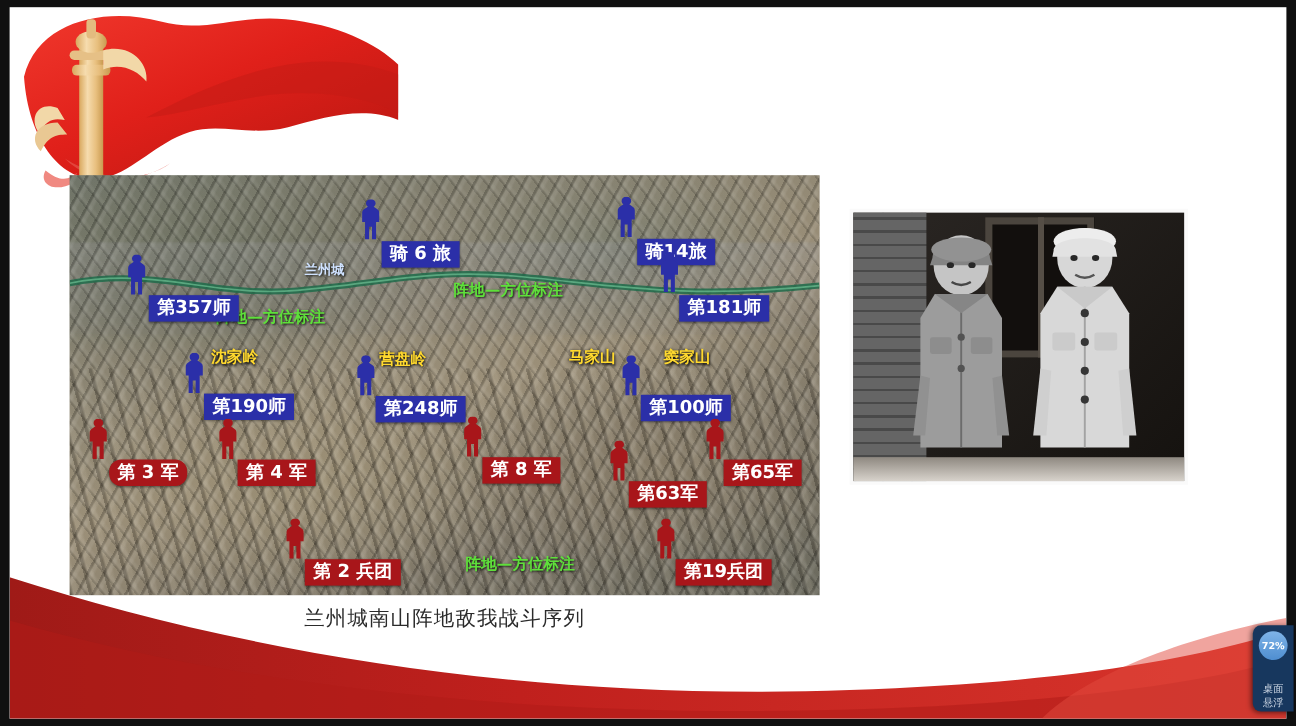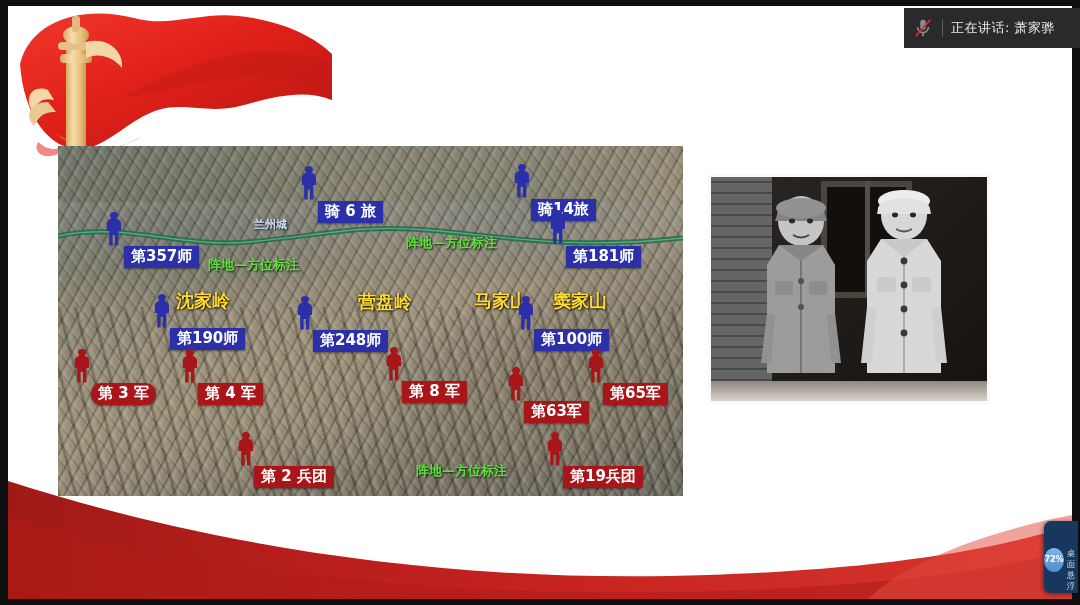--- a/index.html
+++ b/index.html
@@ -78,30 +78,29 @@
     font-family:"DejaVu Sans","Liberation Sans",sans-serif;
     box-shadow:0 1px 2px rgba(0,0,0,.45);
   }
   .lab-red{
     background:#a8161a;color:#fff;
     font-size:15px;padding:3px 7px 4px;
     font-family:"DejaVu Sans","Liberation Sans",sans-serif;
     box-shadow:0 1px 2px rgba(0,0,0,.45);
   }
   .lab-yellow{
-    color:#ffd92e;font-size:18px;
+    color:#ffd92e;font-size:13px;
     font-family:"DejaVu Sans","Liberation Sans",sans-serif;
     text-shadow:1px 1px 2px rgba(0,0,0,.8),-1px 0 2px rgba(0,0,0,.6);
   }
   .lab-green{
     color:#5ee03a;font-size:13px;font-weight:bold;
     font-family:"DejaVu Sans","Liberation Sans",sans-serif;
     text-shadow:1px 1px 2px rgba(0,0,0,.85);
     filter:blur(.4px);
-    margin-left:28px;
   }
   .lab-city{
     color:#cfe2ff;font-size:11px;font-weight:bold;
     font-family:"DejaVu Sans","Liberation Sans",sans-serif;
     text-shadow:1px 1px 2px rgba(0,0,0,.85);
   }
 
   
   .soldier{position:absolute;width:16px;height:34px;}
   .soldier svg{width:100%;height:100%;display:block;}
@@ -159,21 +158,21 @@
   .speaker-bar .sp-text{
     color:#e9e9ea;font-size:13px;white-space:nowrap;
     font-family:"DejaVu Sans","Liberation Sans",sans-serif;
     letter-spacing:.5px;
   }
 
   
   .float-widget{
     position:absolute;right:2px;bottom:12px;width:34px;height:72px;
     background:#17375e;border-radius:7px 0 0 7px;
-    display:flex;align-items:center;
+    display:flex;flex-direction:column;align-items:center;
     padding-top:5px;box-sizing:border-box;
     box-shadow:-1px 1px 4px rgba(0,0,0,.5);
   }
   .float-widget .pct{
     width:24px;height:24px;border-radius:50%;
     background:linear-gradient(180deg,#7fb4e8,#4f8ed0);
     color:#fff;font-size:8px;font-weight:bold;
     display:flex;align-items:center;justify-content:center;
     font-family:"DejaVu Sans","Liberation Sans",sans-serif;
   }
@@ -233,21 +232,21 @@
           <svg viewBox="0 0 625 40" preserveAspectRatio="none" xmlns="http://www.w3.org/2000/svg">
             <path d="M0 20 C70 6 120 32 190 26 C260 20 300 8 370 14 C450 21 510 34 625 22" fill="none" stroke="#1f6b4a" stroke-width="5" opacity=".85"></path>
             <path d="M0 20 C70 6 120 32 190 26 C260 20 300 8 370 14 C450 21 510 34 625 22" fill="none" stroke="#7fd7a5" stroke-width="1.4" opacity=".55"></path>
           </svg>
         </div>
 
       <div class="lab lab-green" style="left: 122px; top: 112px;">阵地—方位标注</div>
           <div class="lab lab-green" style="left: 320px; top: 90px;">阵地—方位标注</div>
           <div class="lab lab-green" style="left: 330px; top: 318px;">阵地—方位标注</div>
           <div class="lab lab-yellow" style="left: 118px; top: 146px;">沈家岭</div>
-          <div class="lab lab-yellow" style="left: 258px; top: 147px; margin-left: 42px;">营盘岭</div>
+          <div class="lab lab-yellow" style="left: 258px; top: 147px;">营盘岭</div>
           <div class="lab lab-yellow" style="left: 416px; top: 146px;">马家山</div>
           <div class="lab lab-yellow" style="left: 495px; top: 146px;">窦家山</div>
           <div class="lab lab-city" style="left: 196px; top: 73px;">兰州城</div>
           <div class="soldier" style="left: 243px; top: 20px;">
             <svg viewBox="0 0 16 34" xmlns="http://www.w3.org/2000/svg">
               <path d="M8 0 C5.4 0 4 1.6 4 3.4 C4 4.6 4.6 5.6 5.5 6.2 L2.6 8.2 C1.4 9 0.8 10.2 0.8 11.6 L0.8 19 L3.2 19 L3.2 33.4 L6.6 33.4 L6.6 23 L9 23 L9 33.4 L12.4 33.4 L12.4 19 L15 19 L15 11.4 C15 10 14.4 8.9 13.2 8.2 L10.4 6.2 C11.3 5.6 12 4.6 12 3.4 C12 1.6 10.6 0 8 0 Z" fill="#2b2fa8"></path>
             </svg>
           </div>
           <div class="lab lab-blue" style="left: 260px; top: 55px;">骑 6 旅</div>
           <div class="soldier" style="left: 456px; top: 18px;">
@@ -322,20 +321,21 @@
             </svg>
           </div>
           <div class="lab lab-red" style="left: 196px; top: 320px;">第 2 兵团</div>
           <div class="soldier" style="left: 489px; top: 286px;">
             <svg viewBox="0 0 16 34" xmlns="http://www.w3.org/2000/svg">
               <path d="M8 0 C5.4 0 4 1.6 4 3.4 C4 4.6 4.6 5.6 5.5 6.2 L2.6 8.2 C1.4 9 0.8 10.2 0.8 11.6 L0.8 19 L3.2 19 L3.2 33.4 L6.6 33.4 L6.6 23 L9 23 L9 33.4 L12.4 33.4 L12.4 19 L15 19 L15 11.4 C15 10 14.4 8.9 13.2 8.2 L10.4 6.2 C11.3 5.6 12 4.6 12 3.4 C12 1.6 10.6 0 8 0 Z" fill="#a8161a"></path>
             </svg>
           </div>
           <div class="lab lab-red" style="left: 505px; top: 320px;">第19兵团</div>
         </div>
+      <div class="map-caption">兰州城南山阵地敌我战斗序列</div>
     </div>
 
     <div class="photo-figure">
       <div class="photo">
         <div class="brickwall"></div>
         <div class="doorway"></div>
         <div class="figurep" style="left:16%;">
           <svg width="92" height="188" viewBox="0 0 92 188" xmlns="http://www.w3.org/2000/svg">
             <ellipse cx="46" cy="26" rx="23" ry="25" fill="#cdc4b8"></ellipse>
             <path d="M22 20 C22 3 70 3 70 20 L72 26 L20 26 Z" fill="#8d8376"></path>
@@ -394,32 +394,20 @@
           </linearGradient>
         </defs>
         <path d="M0 210 L0 92 C180 150 420 196 700 186 C880 180 990 160 1064 136 L1064 210 Z" fill="url(#wv1)"></path>
         <path d="M0 210 L0 128 C200 186 470 214 760 200 C920 192 1010 176 1064 160 L1064 210 Z" fill="#b01b18" opacity=".55"></path>
         <path d="M860 210 C900 170 990 140 1064 126 L1064 210 Z" fill="#e1493d" opacity=".5"></path>
       </svg>
     </div>
 
   </div>
 
-  <div class="speaker-bar">
-    <span class="micicon">
-      <svg viewBox="0 0 24 24" xmlns="http://www.w3.org/2000/svg">
-        <rect x="9" y="3" width="6" height="11" rx="3" fill="#8d8d90"></rect>
-        <path d="M6 11 a6 6 0 0 0 12 0" fill="none" stroke="#8d8d90" stroke-width="1.8"></path>
-        <line x1="12" y1="17" x2="12" y2="21" stroke="#8d8d90" stroke-width="1.8"></line>
-        <line x1="4" y1="21" x2="20" y2="3" stroke="#d4322b" stroke-width="2"></line>
-      </svg>
-    </span>
-    <span class="divider"></span>
-    <span class="sp-text">正在讲话: 萧家骅</span>
-  </div>
 
   <div class="float-widget">
     <span class="pct">72%</span>
     <span class="wtext">
       <span>桌面</span><br>
       <span>悬浮</span>
     </span>
   </div>
 
 </div>

